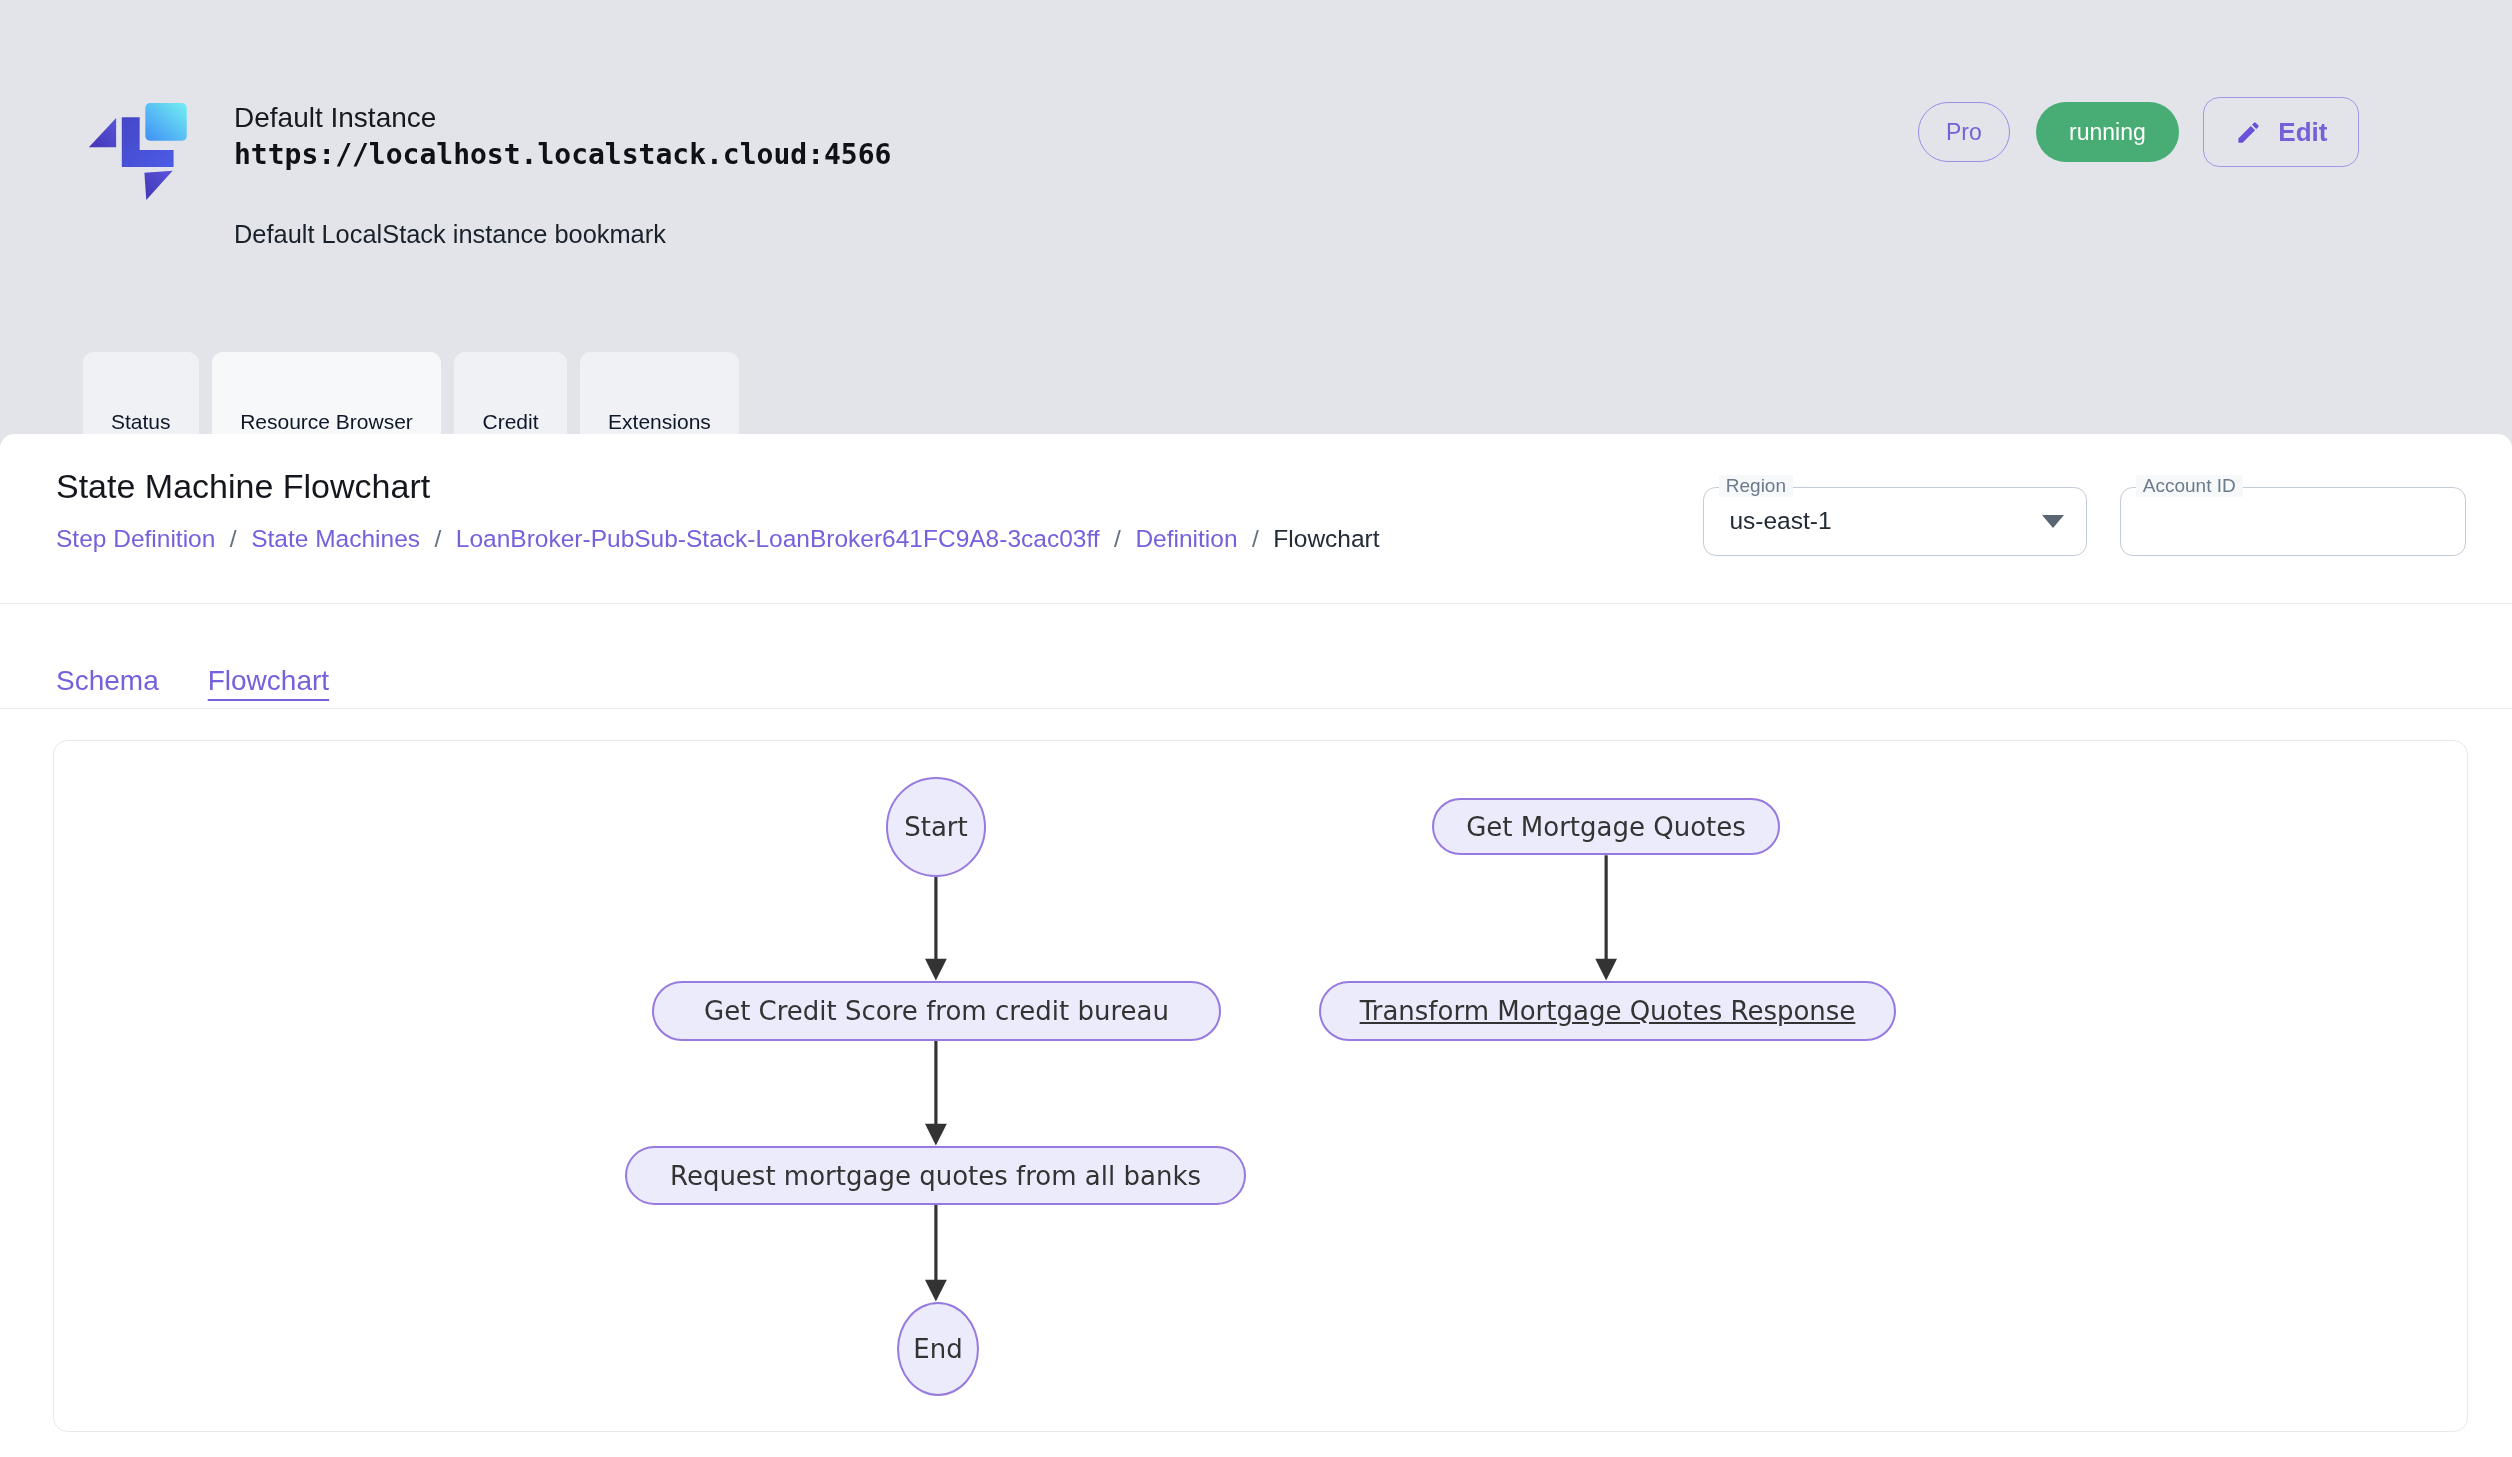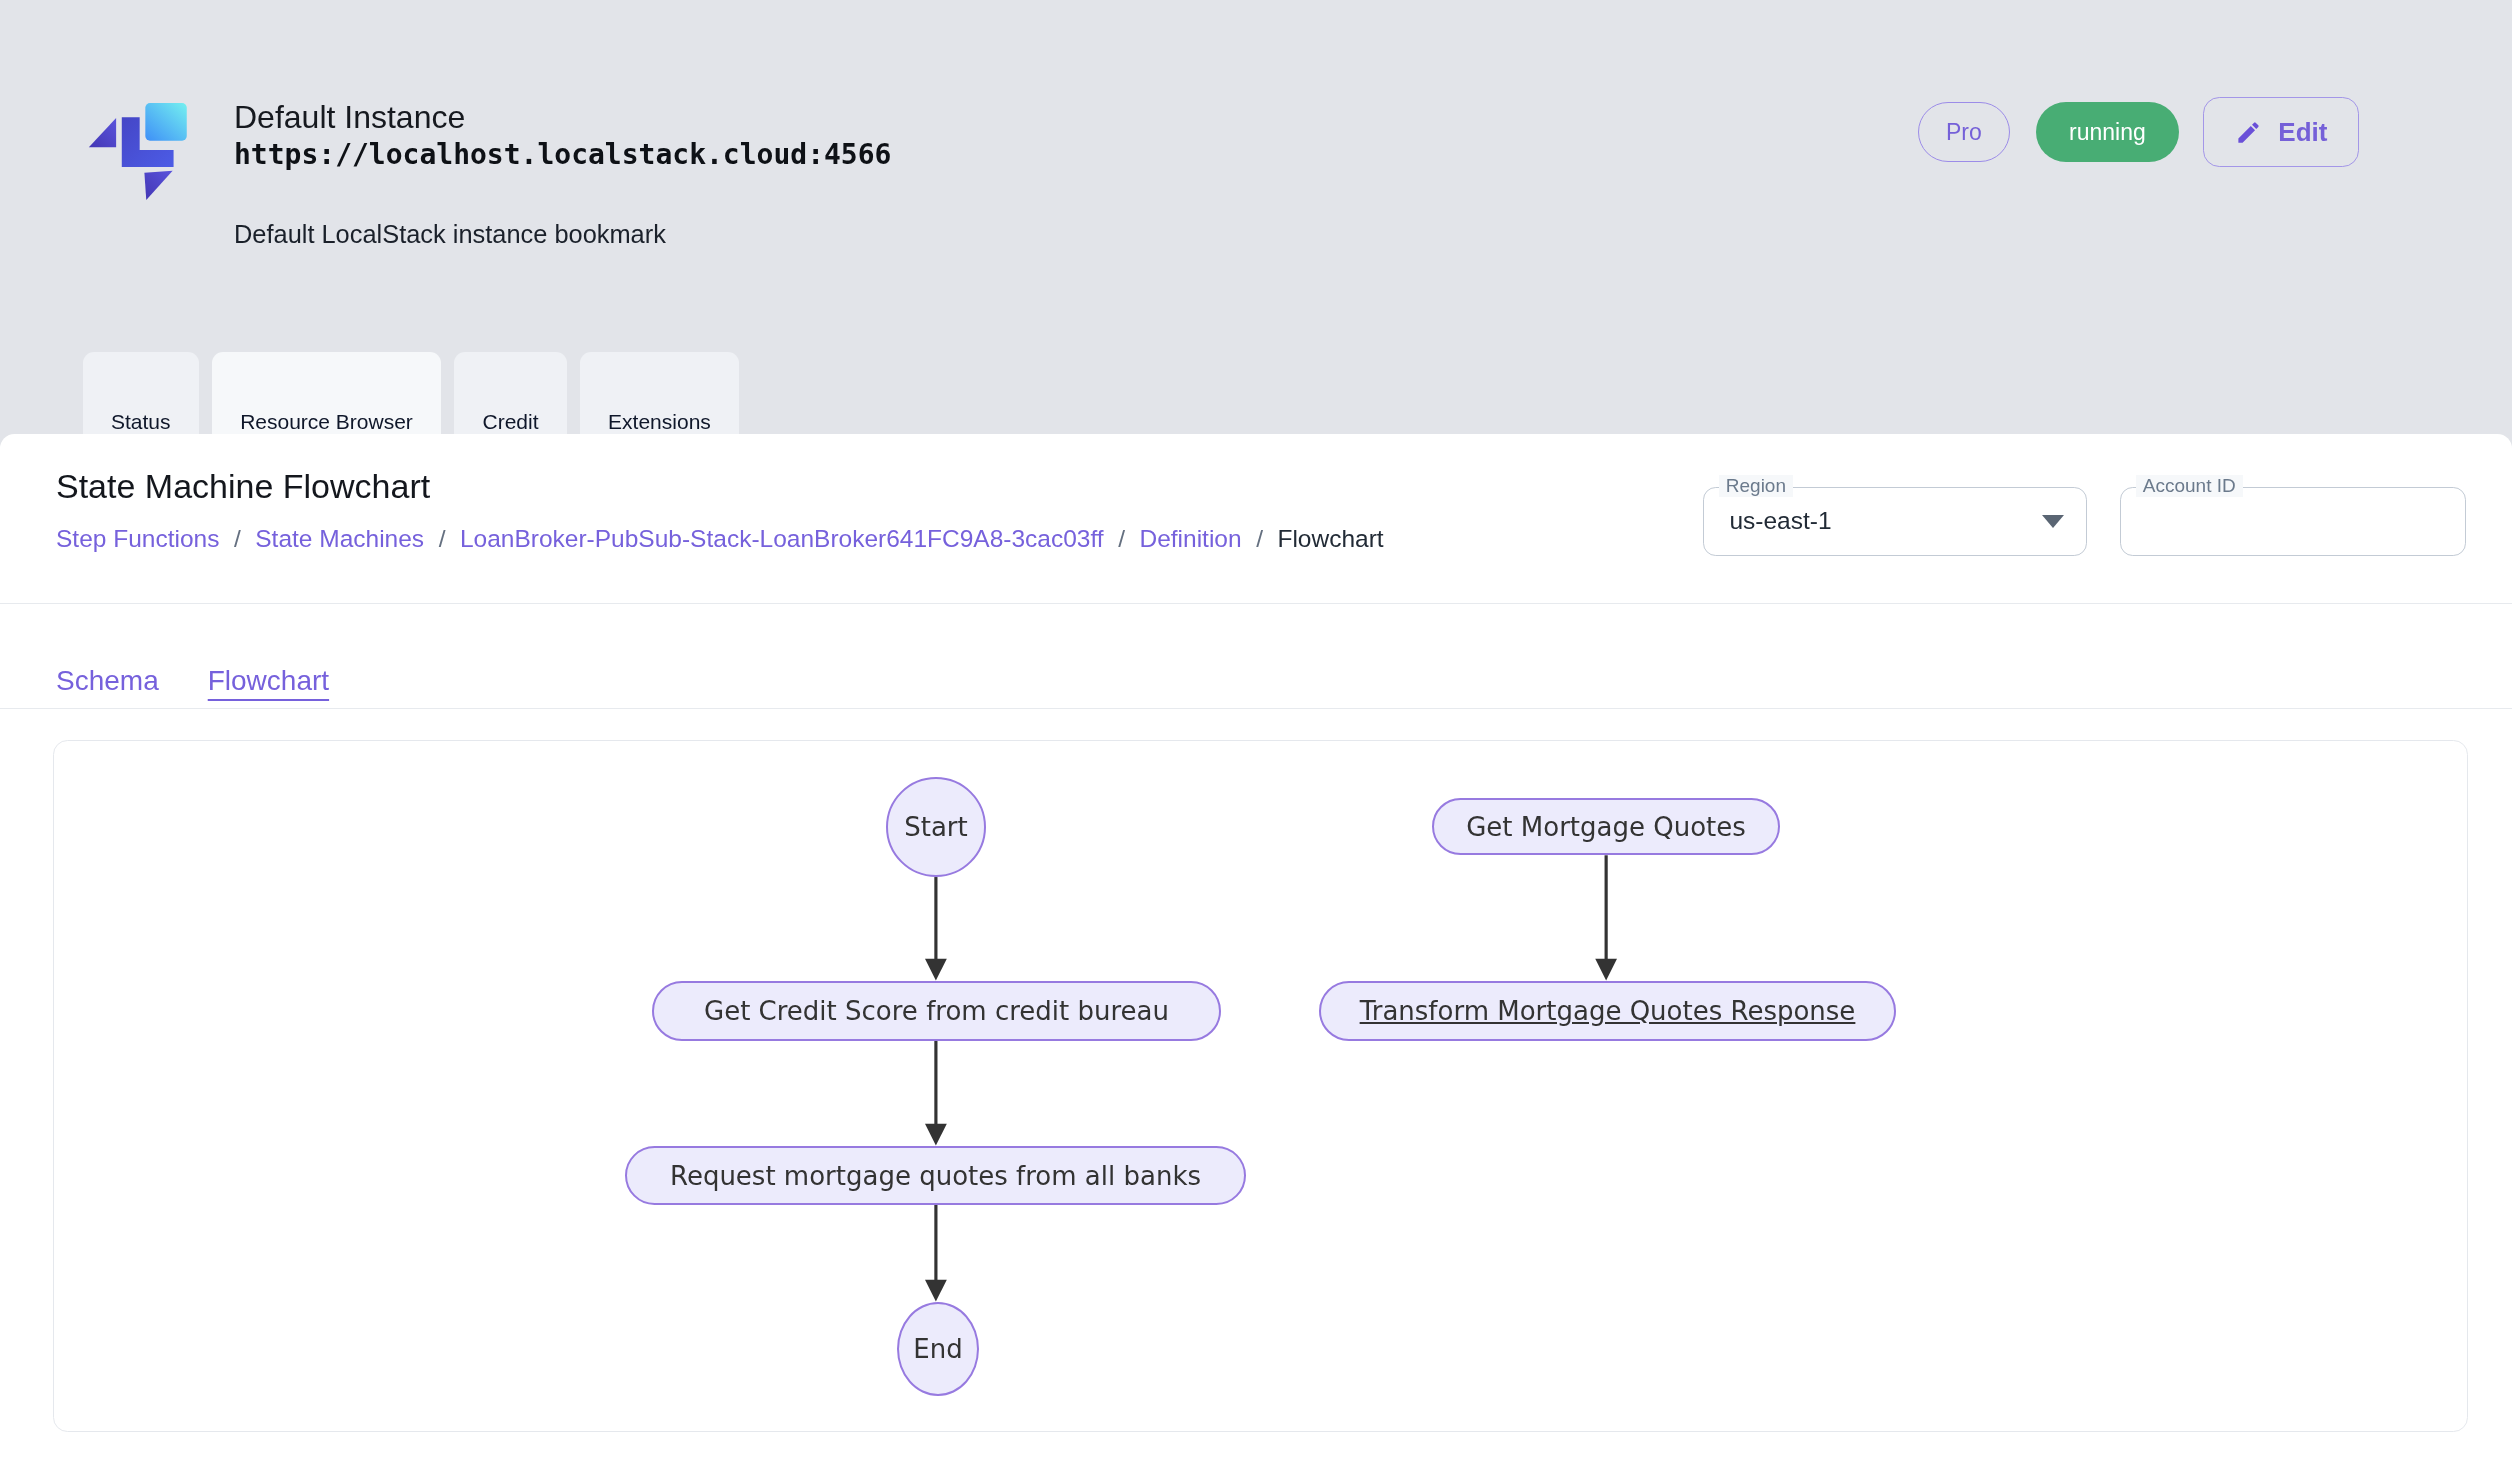--- a/index.html
+++ b/index.html
@@ -2,21 +2,21 @@
 <html style="font-size:14.5px"><head>
 <meta charset="utf-8">
 <style>
   * { margin:0; padding:0; box-sizing:border-box; }
   html,body { width:2512px; height:1457px; overflow:hidden; }
   body { font-family:"Liberation Sans", sans-serif; background:#e2e4e9; }
   .page { position:relative; width:2512px; height:1457px; background:#e2e4e9; }
 
   
   .logo { position:absolute; left:86px; top:91px; width:113px; height:122px; }
-  .inst-name { position:absolute; left:234px; top:102px; font-size:32px; line-height:31px; color:#16191f; }
+  .inst-name { position:absolute; left:234px; top:102px; font-size:28px; line-height:31px; color:#16191f; }
   .inst-url { position:absolute; left:234px; top:138px; font-family:"DejaVu Sans Mono", monospace;
               font-weight:bold; font-size:28px; color:#0e1116; }
   .inst-desc { position:absolute; left:234px; top:220px; font-size:25.4px; color:#1a202a; }
 
   .chip { position:absolute; top:102px; height:60px; display:flex; align-items:center;
           border-radius:30px; font-size:23px; }
   .chip-pro { left:1918px; padding:0 27px; border:1.8px solid #9c8ce8; color:#7560d8; }
   .chip-running { left:2036px; padding:0 33px; background:#48ad74; color:#ffffff; }
   .btn-edit { position:absolute; left:2203px; top:97px; height:70px; padding:16px 31px;
               display:flex; align-items:center; gap:16.3px; border:1.8px solid #a396e8;
@@ -126,21 +126,21 @@
     <div class="tab">
         <span class="tab-label">Extensions</span>
       </div>
   </div>
 
   <div class="panel">
 
     <div class="page-title">State Machine Flowchart</div>
 
     <div class="breadcrumb">
-      <span class="crumb">Step Functions</span>
+      <span class="crumb">Step Definition</span>
       <span class="crumb-sep">/</span>
       <span class="crumb">State Machines</span>
       <span class="crumb-sep">/</span>
       <span class="crumb">LoanBroker-PubSub-Stack-LoanBroker641FC9A8-3cac03ff</span>
       <span class="crumb-sep">/</span>
       <span class="crumb">Definition</span>
       <span class="crumb-sep">/</span>
       <span class="crumb current">Flowchart</span>
     </div>
 

